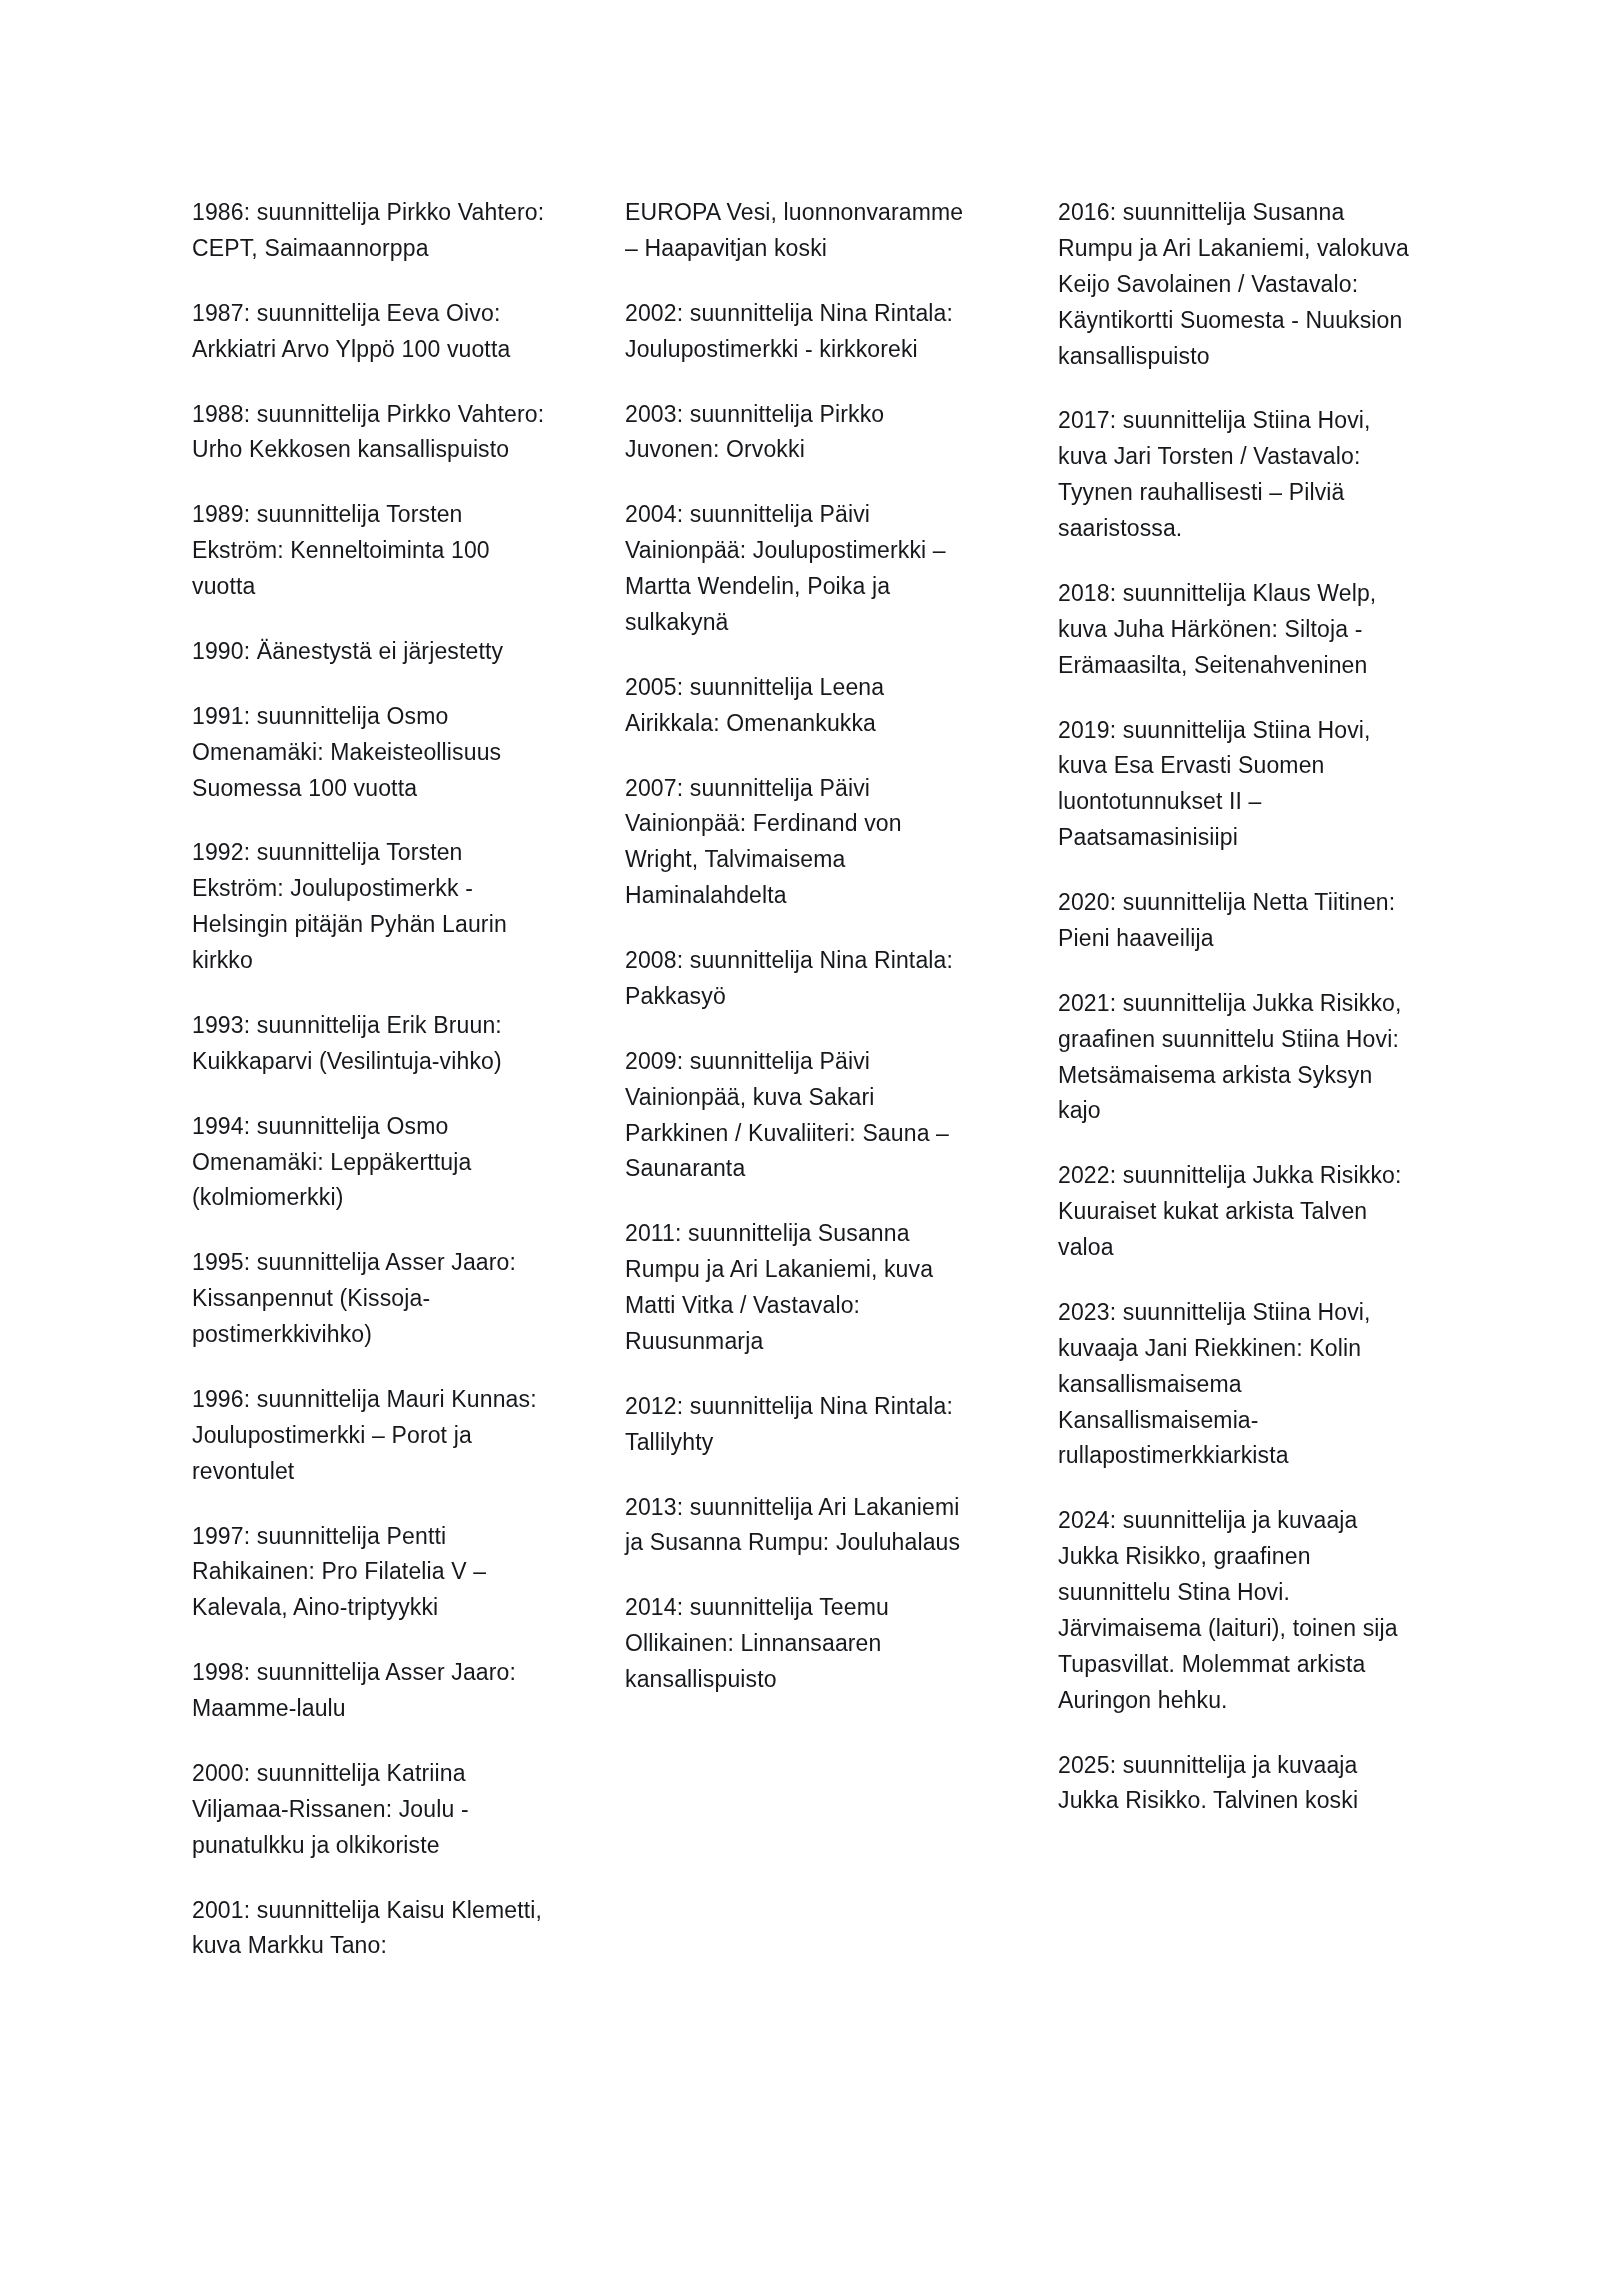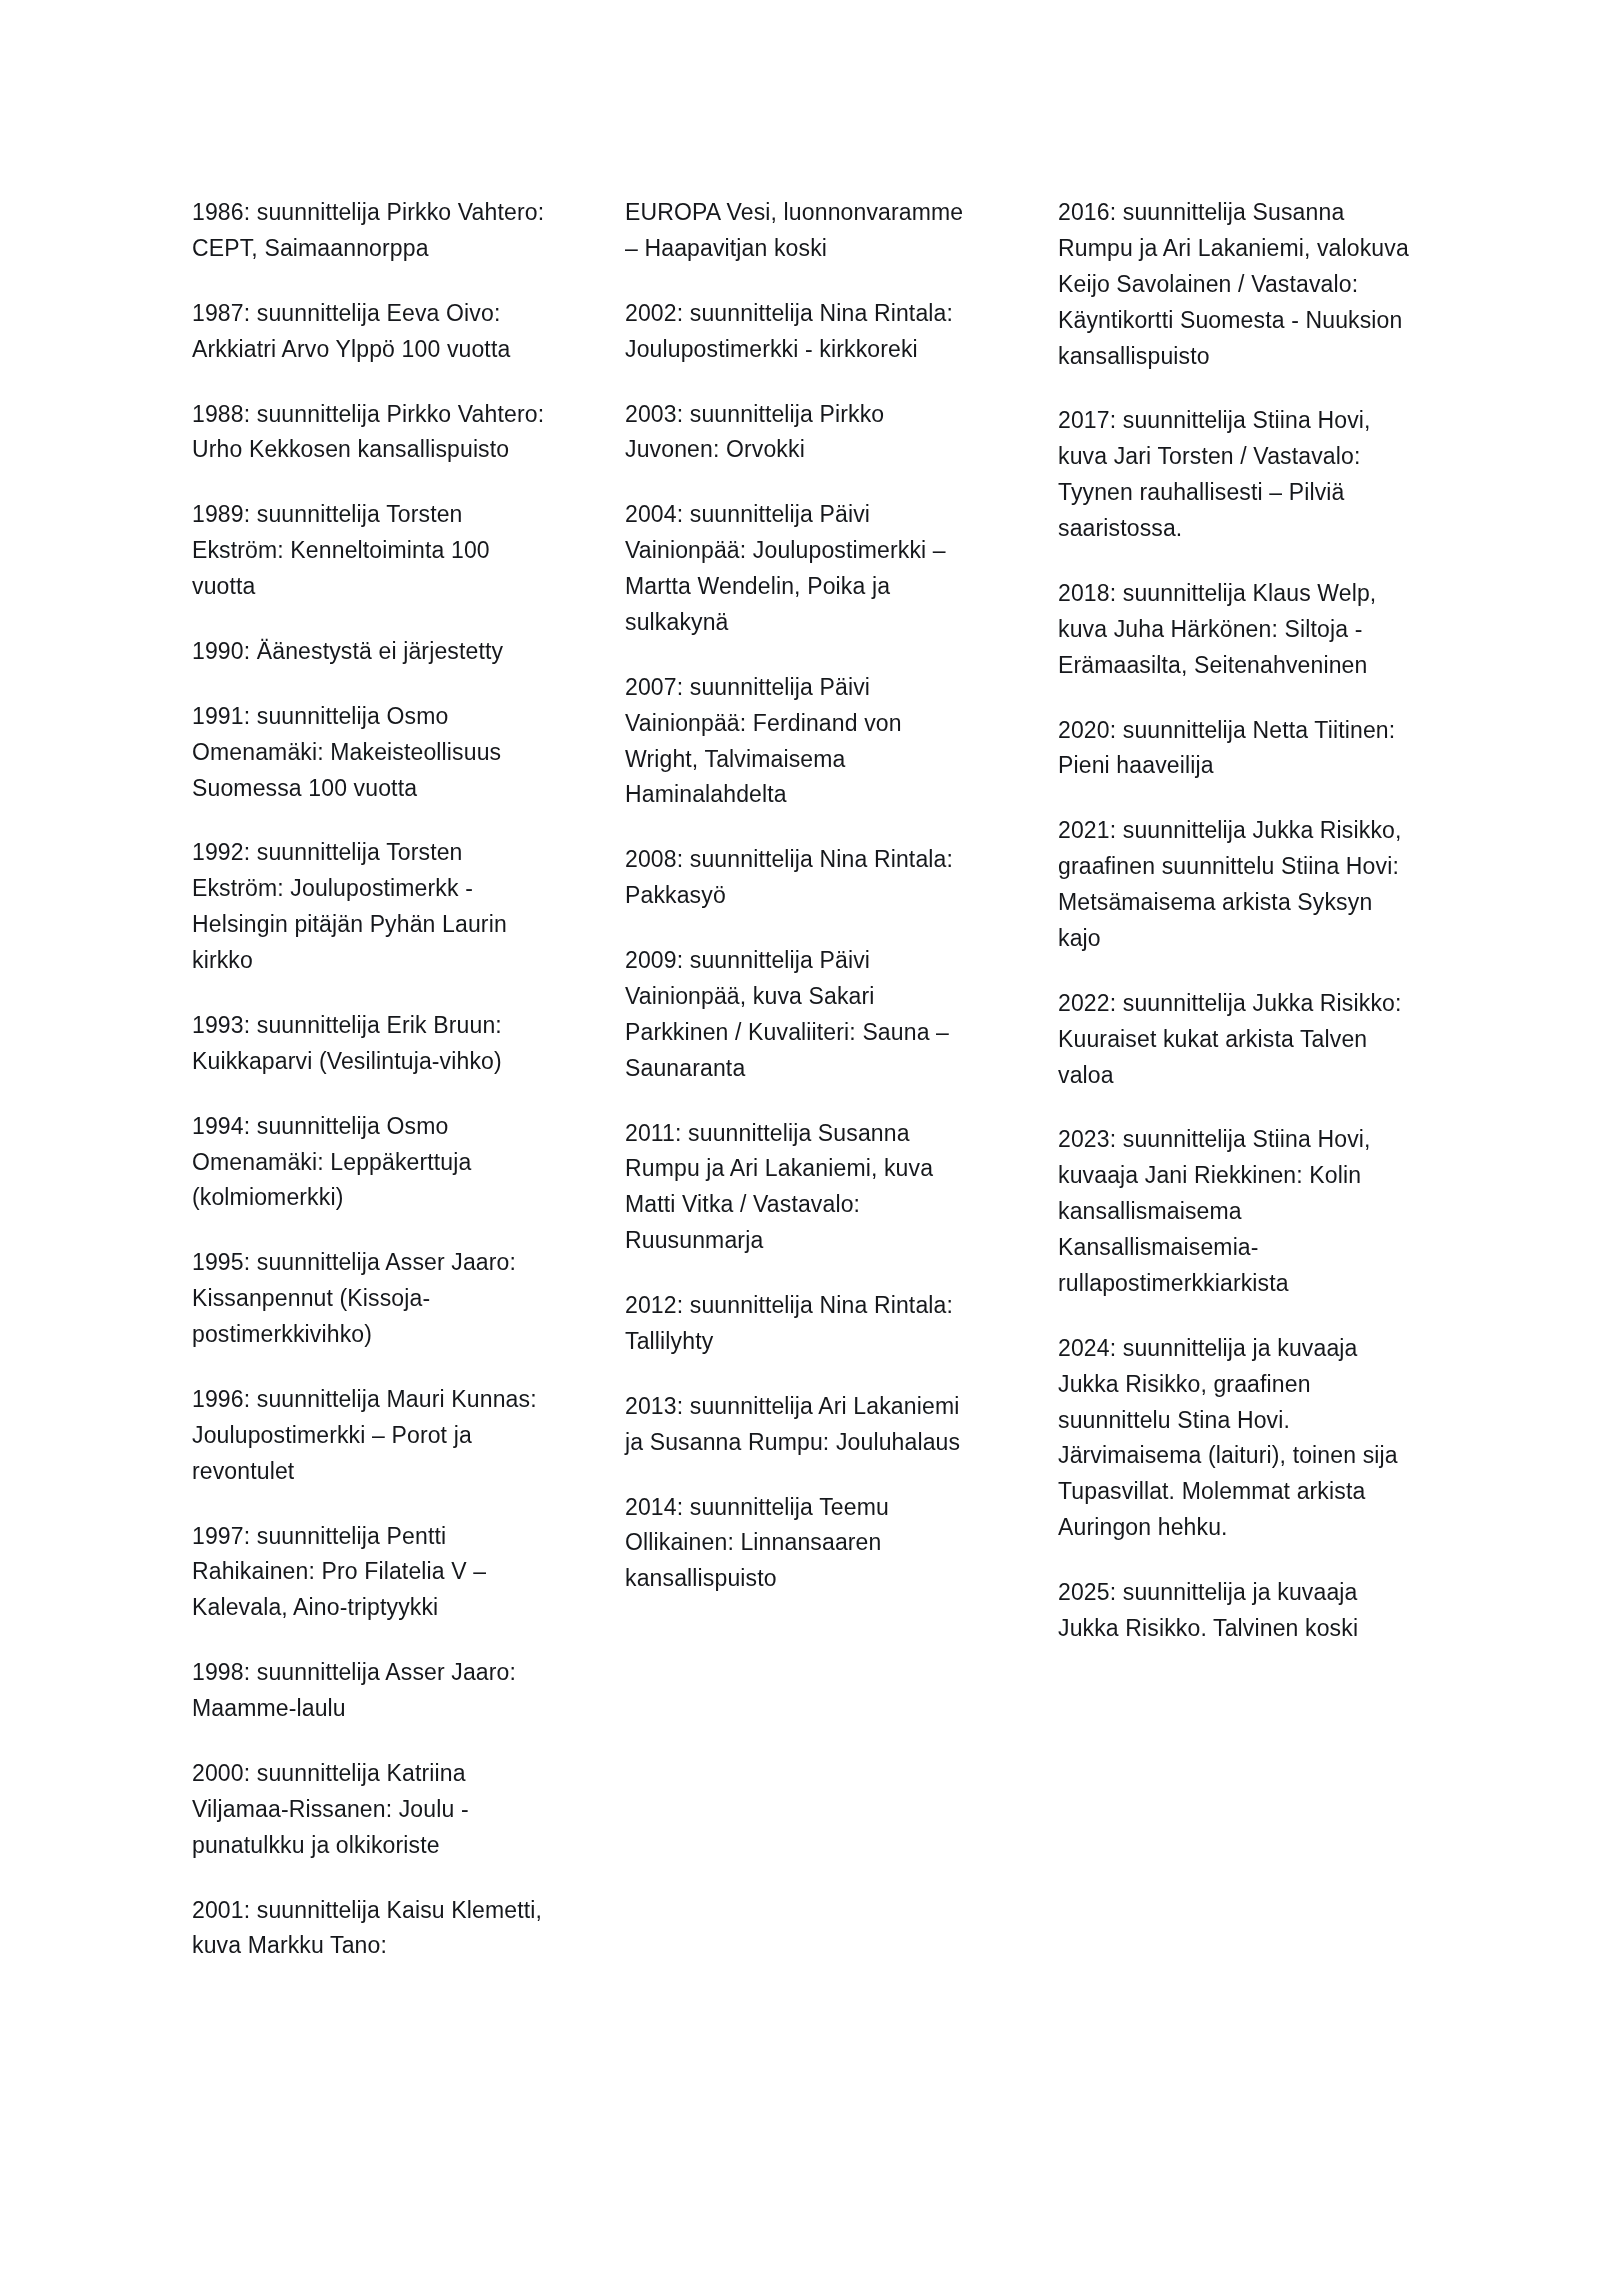--- a/index.html
+++ b/index.html
@@ -69,33 +69,35 @@
       <p class="entry">1998: suunnittelija Asser Jaaro: Maamme-laulu</p>
       <p class="entry">2000: suunnittelija Katriina Viljamaa-Rissanen: Joulu - punatulkku ja olkikoriste</p>
       <p class="entry">2001: suunnittelija Kaisu Klemetti, kuva Markku Tano:</p>
     </div>
 
     <div class="column">
       <p class="entry">EUROPA Vesi, luonnonvaramme – Haapavitjan koski</p>
       <p class="entry">2002: suunnittelija Nina Rintala: Joulupostimerkki - kirkkoreki</p>
       <p class="entry">2003: suunnittelija Pirkko Juvonen: Orvokki</p>
       <p class="entry">2004: suunnittelija Päivi Vainionpää: Joulupostimerkki – Martta Wendelin, Poika ja sulkakynä</p>
+      <p class="entry">2005: suunnittelija Leena Airikkala: Omenankukka</p>
       <p class="entry">2007: suunnittelija Päivi Vainionpää: Ferdinand von Wright, Talvimaisema Haminalahdelta</p>
       <p class="entry">2008: suunnittelija Nina Rintala: Pakkasyö</p>
       <p class="entry">2009: suunnittelija Päivi Vainionpää, kuva Sakari Parkkinen / Kuvaliiteri: Sauna – Saunaranta</p>
       <p class="entry">2011: suunnittelija Susanna Rumpu ja Ari Lakaniemi, kuva Matti Vitka / Vastavalo: Ruusunmarja</p>
       <p class="entry">2012: suunnittelija Nina Rintala: Tallilyhty</p>
       <p class="entry">2013: suunnittelija Ari Lakaniemi ja Susanna Rumpu: Jouluhalaus</p>
       <p class="entry">2014: suunnittelija Teemu Ollikainen: Linnansaaren kansallispuisto</p>
     </div>
 
     <div class="column">
       <p class="entry">2016: suunnittelija Susanna Rumpu ja Ari Lakaniemi, valokuva Keijo Savolainen / Vastavalo: Käyntikortti Suomesta - Nuuksion kansallispuisto</p>
       <p class="entry">2017: suunnittelija Stiina Hovi, kuva Jari Torsten / Vastavalo: Tyynen rauhallisesti – Pilviä saaristossa.</p>
       <p class="entry">2018: suunnittelija Klaus Welp, kuva Juha Härkönen: Siltoja - Erämaasilta, Seitenahveninen</p>
+      <p class="entry">2019: suunnittelija Stiina Hovi, kuva Esa Ervasti Suomen luontotunnukset II – Paatsamasinisiipi</p>
       <p class="entry">2020: suunnittelija Netta Tiitinen: Pieni haaveilija</p>
       <p class="entry">2021: suunnittelija Jukka Risikko, graafinen suunnittelu Stiina Hovi: Metsämaisema arkista Syksyn kajo</p>
       <p class="entry">2022: suunnittelija Jukka Risikko: Kuuraiset kukat arkista Talven valoa</p>
       <p class="entry">2023: suunnittelija Stiina Hovi, kuvaaja Jani Riekkinen: Kolin kansallismaisema Kansallismaisemia-rullapostimerkkiarkista</p>
       <p class="entry">2024: suunnittelija ja kuvaaja Jukka Risikko, graafinen suunnittelu Stina Hovi. Järvimaisema (laituri), toinen sija Tupasvillat. Molemmat arkista Auringon hehku.</p>
       <p class="entry">2025: suunnittelija ja kuvaaja Jukka Risikko. Talvinen koski</p>
     </div>
 
   </div>
 </div>

